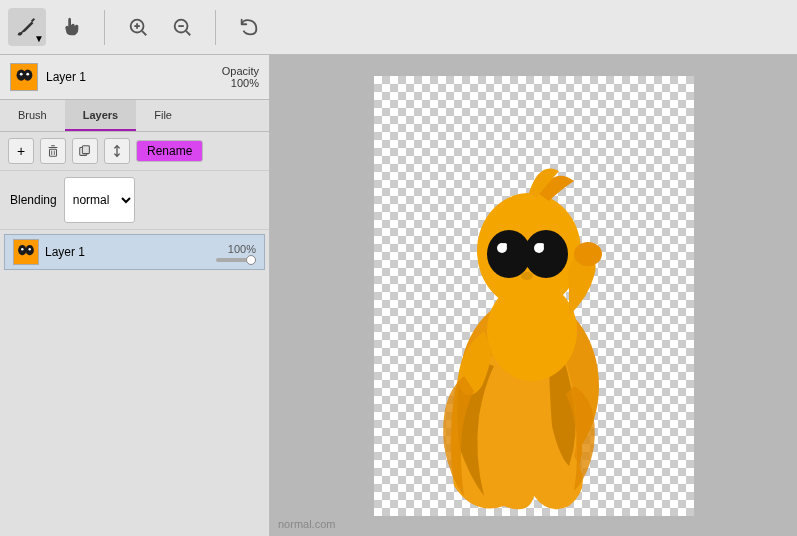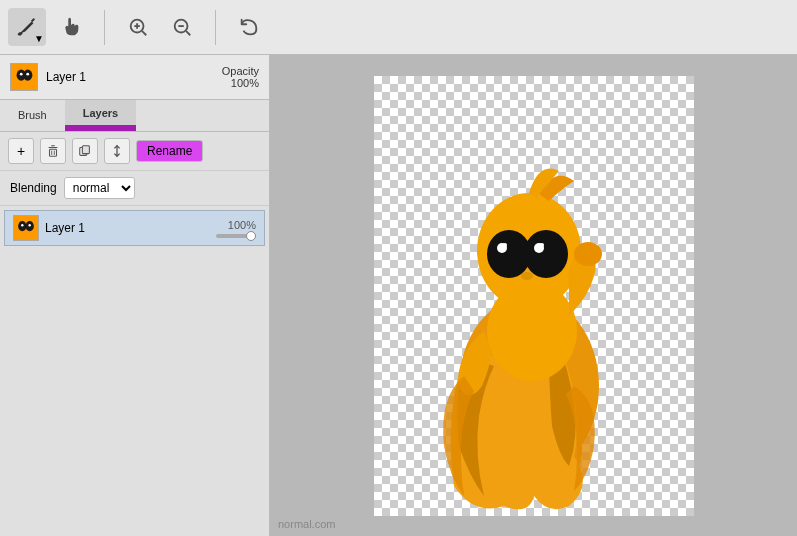--- a/index.html
+++ b/index.html
@@ -121,21 +121,21 @@
       padding: 6px 18px;
       font-size: 11px;
       cursor: pointer;
       background: none;
       border: none;
       color: #333;
       border-bottom: 2px solid transparent;
     }
     .nav-tab.active {
       background: #d0d0d0;
-      border-bottom: 6px solid #a21caf;
+      border-bottom: 2px solid #a21caf;
       font-weight: bold;
     }
 
     
     .layers-toolbar {
       display: flex;
       align-items: center;
       padding: 6px 8px;
       gap: 6px;
       border-bottom: 1px solid #ccc;
@@ -167,21 +167,21 @@
       align-items: center;
       padding: 6px 10px;
       gap: 7px;
       border-bottom: 1px solid #ccc;
     }
     .blending-label {
       font-size: 12px;
     }
     .blending-select {
       font-size: 12px;
-      padding: 2px 4px;
+      padding: 14px 4px;
       border: 1px solid #bbb;
       background: white;
       border-radius: 3px;
     }
 
     
     .layers-list {
       flex: 1;
       overflow-y: auto;
       padding: 4px 0;
@@ -354,20 +354,21 @@
       <div class="layer-info-name">Layer 1</div>
       <div class="layer-opacity-label">
         <div>Opacity</div>
         <div>100%</div>
       </div>
     </div>
 
     <div class="nav-tabs">
       <button class="nav-tab">Brush</button>
       <button class="nav-tab active">Layers</button>
+      <button class="nav-tab">File</button>
     </div>
 
     <div class="layers-toolbar">
       <button class="icon-btn" title="Add Layer">+</button>
       <button class="icon-btn" title="Delete Layer">
         <svg viewBox="0 0 16 16" width="14" height="14" fill="#555">
           <rect x="4" y="6" width="8" height="8" rx="1" fill="none" stroke="#555" stroke-width="1.2"></rect>
           <line x1="3" y1="4" x2="13" y2="4" stroke="#555" stroke-width="1.2"></line>
           <line x1="6" y1="2" x2="10" y2="2" stroke="#555" stroke-width="1.2"></line>
           <line x1="6.5" y1="7.5" x2="6.5" y2="12.5" stroke="#555" stroke-width="1"></line>

